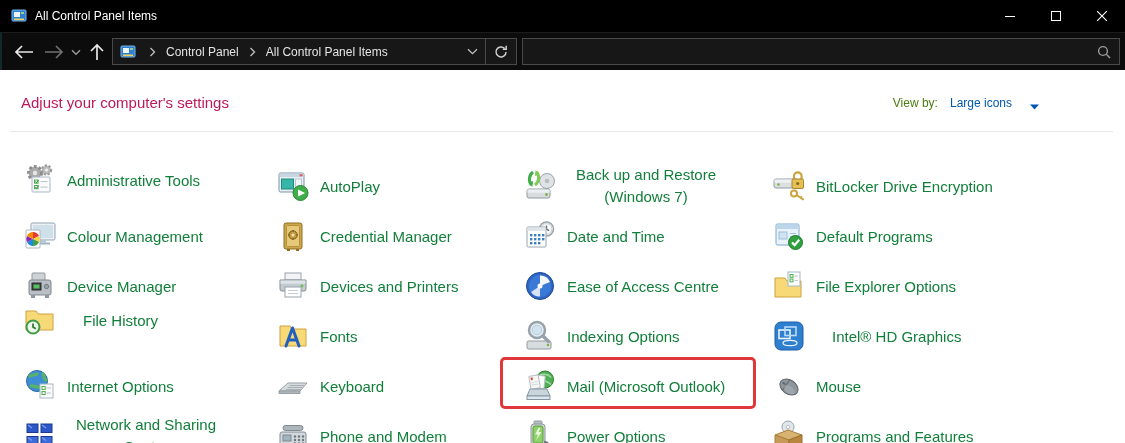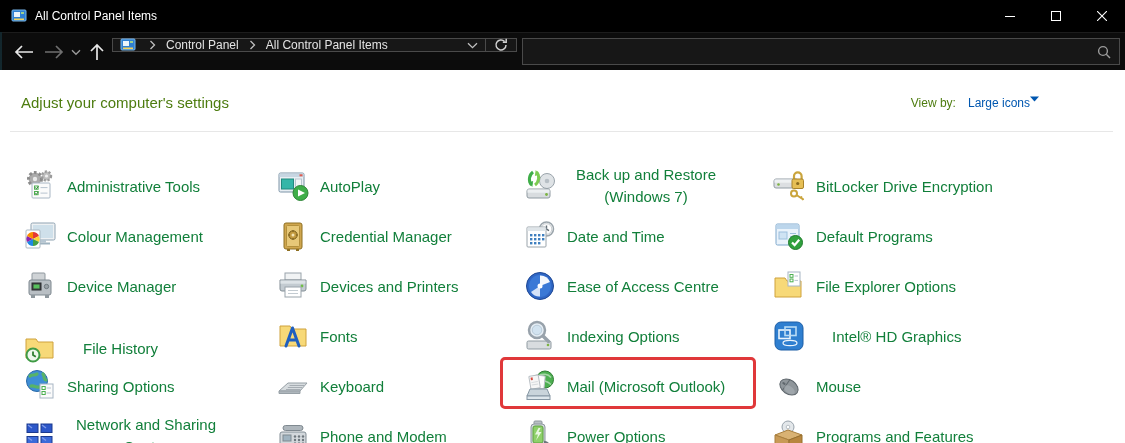--- a/index.html
+++ b/index.html
@@ -9,43 +9,43 @@
   }
   
   .titlebar{position:absolute;top:0;left:0;right:0;height:32px;background:#000;display:flex;align-items:center;}
   .app-icon{margin-left:11px;width:16px;height:16px;flex:none;display:block;}
   .title-text{color:#fff;font-size:12px;margin-left:8px;white-space:nowrap;}
   .win-controls{margin-left:auto;display:flex;height:32px;}
   .win-btn{width:46px;height:32px;display:flex;align-items:center;justify-content:center;cursor:default;}
   
   .navbar{position:absolute;top:32px;left:0;right:0;height:38px;background:#0c0c0c;border-top:1px solid #1c1c1c;box-sizing:border-box;}
   .nav-btn{position:absolute;top:7px;height:24px;display:flex;align-items:center;justify-content:center;}
-  .addr-bar{position:absolute;left:112px;top:5px;width:405px;height:14px;background:#171717;border:1px solid #4a4a4a;
+  .addr-bar{position:absolute;left:112px;top:5px;width:405px;height:27px;background:#171717;border:1px solid #4a4a4a;
     box-sizing:border-box;display:flex;align-items:center;color:#e4e4e4;font-size:12px;}
   .crumb-icon{width:16px;height:16px;margin:0 6px 0 7px;flex:none;}
   .crumb-sep{display:flex;align-items:center;padding:0 7px;height:100%;}
   .crumb-seg{padding:0 3px;white-space:nowrap;cursor:default;}
   .addr-spacer{flex:1;}
   .addr-drop{display:flex;align-items:center;justify-content:center;width:26px;height:100%;}
   .addr-divider{width:1px;height:100%;background:#4a4a4a;}
   .addr-refresh{display:flex;align-items:center;justify-content:center;width:30px;height:100%;}
   .search-bar{position:absolute;left:522px;top:5px;width:598px;height:27px;background:#171717;border:1px solid #4a4a4a;
     box-sizing:border-box;display:flex;align-items:center;}
   .search-input{flex:1;background:transparent;border:none;outline:none;color:#e4e4e4;font-size:12px;padding:0 8px;
     font-family:"Liberation Sans",sans-serif;height:100%;}
   .search-icon{width:30px;display:flex;align-items:center;justify-content:center;flex:none;}
   
   .edge-left{position:absolute;left:0;top:32px;bottom:0;width:2px;background:linear-gradient(#13262c,#14323a 60%,#1c5a50);}
   .edge-right{position:absolute;right:0;top:70px;bottom:0;width:2px;background:#d7dadb;}
   
   .content{position:absolute;top:70px;left:0;right:0;bottom:0;background:#fff;}
-  .page-title{position:absolute;left:21px;top:24px;font-size:15px;color:#4d7c0f;white-space:nowrap;}
+  .page-title{position:absolute;left:21px;top:24px;font-size:15px;color:#be185d;white-space:nowrap;}
   .viewby{position:absolute;right:86px;top:26px;display:flex;align-items:center;gap:12px;font-size:12px;}
   .viewby-label{color:#4d7c0f;}
-  .viewby-value{color:#0057b0;display:flex;align-items:flex-start;gap:0;cursor:default;white-space:nowrap;}
+  .viewby-value{color:#0057b0;display:flex;align-items:flex-end;gap:18px;cursor:default;white-space:nowrap;}
   .divider{position:absolute;left:10px;right:12px;top:61px;height:1px;background:#e7e7e7;}
   
   .item{position:absolute;height:44px;display:flex;align-items:center;gap:8px;cursor:pointer;}
   .item .ic{width:38px;height:38px;flex:none;display:flex;align-items:center;justify-content:center;}
   .item .label{color:#117f3a;font-size:15px;white-space:nowrap;}
   .item.wrap .label{white-space:normal;max-width:158px;line-height:22px;text-align:center;}
   .hl-box{position:absolute;left:500px;top:287px;width:256px;height:52px;border:3px solid #e0383a;border-radius:5px;
     box-sizing:border-box;pointer-events:none;z-index:5;}
   svg{display:block;}
 </style>
@@ -157,21 +157,21 @@
       <span class="viewby-label">View by:</span>
       <span class="viewby-value">
         <span>Large icons</span>
         <svg width="9" height="6" viewBox="0 0 9 6">
           <path d="M0 0.5l4.5 5 4.5-5z" fill="#0057b0"></path>
         </svg>
       </span>
     </div>
     <div class="divider"></div>
 
-    <div class="item" style="left:21px;top:94px;text-align:right;">
+    <div class="item" style="left:21px;top:88px;text-align:right;">
       <span class="ic">
         <svg width="36" height="36" viewBox="0 0 36 36">
           <circle cx="13" cy="11" r="6.5" fill="#ababab"></circle>
             <circle cx="13" cy="11" r="6.5" fill="none" stroke="#8b8b8b" stroke-width="3" stroke-dasharray="2.6 2.2"></circle>
             <circle cx="13" cy="11" r="2.2" fill="#e9e9e9"></circle>
           <circle cx="24.5" cy="8" r="4.5" fill="#bdbdbd"></circle>
             <circle cx="24.5" cy="8" r="4.5" fill="none" stroke="#9b9b9b" stroke-width="2.4" stroke-dasharray="2 1.8"></circle>
             <circle cx="24.5" cy="8" r="1.6" fill="#efefef"></circle>
           <rect x="10" y="15" width="18" height="15" rx="1" fill="#fbfbfb" stroke="#a8b6c4"></rect>
           <rect x="12.5" y="18" width="3.6" height="3.2" fill="#fff" stroke="#4caf50"></rect>
@@ -363,21 +363,21 @@
           <rect x="17" y="4" width="12" height="14" fill="#fff" stroke="#a8b6c4"></rect>
           <rect x="19" y="6.5" width="3" height="2.8" fill="#fff" stroke="#4caf50"></rect>
             <line x1="23.5" y1="8" x2="27" y2="8" stroke="#b7c3cf"></line>
           <rect x="19" y="11" width="3" height="2.8" fill="#fff" stroke="#4caf50"></rect>
             <line x1="23.5" y1="12.4" x2="27" y2="12.4" stroke="#b7c3cf"></line>
         </svg>
       </span>
       <span class="label">File Explorer Options</span>
     </div>
 
-    <div class="item" style="left:21px;top:256px;gap:24px;">
+    <div class="item" style="left:21px;top:228px;gap:24px;">
       <span class="ic">
         <svg width="36" height="36" viewBox="0 0 36 36">
           <path d="M4 9h10l2 3h15v16H4z" fill="#f7d978" stroke="#cfa23d"></path>
           <circle cx="11" cy="25" r="6.5" fill="#eef7ee" stroke="#3f9b45" stroke-width="2"></circle>
           <path d="M11 21.5V25l2.8 1.8" stroke="#2e7d32" stroke-width="1.8" fill="none"></path>
         </svg>
       </span>
       <span class="label">File History</span>
     </div>
 
@@ -421,21 +421,21 @@
         <svg width="36" height="36" viewBox="0 0 36 36">
           <circle cx="15" cy="13" r="10.5" fill="#3e8ed6" stroke="#2a6aa8"></circle>
           <path d="M8 8c2-2 5 0 7-2M21 6c2 2 0 5 3 6M9 18c3-1 5 2 8 1" stroke="#58b368" stroke-width="3.2" fill="none" stroke-linecap="round"></path>
           <rect x="18" y="16" width="13" height="14" fill="#fbfbfb" stroke="#a8b6c4"></rect>
           <rect x="20" y="18.5" width="3.2" height="3" fill="#fff" stroke="#4caf50"></rect>
             <line x1="24.5" y1="20" x2="29" y2="20" stroke="#b7c3cf"></line>
           <rect x="20" y="23.5" width="3.2" height="3" fill="#fff" stroke="#4caf50"></rect>
             <line x1="24.5" y1="25" x2="29" y2="25" stroke="#b7c3cf"></line>
         </svg>
       </span>
-      <span class="label">Sharing Options</span>
+      <span class="label">Internet Options</span>
     </div>
 
     <div class="item" style="left:274px;top:294px;">
       <span class="ic">
         <svg width="36" height="36" viewBox="0 0 36 36">
           <path d="M4 23l9-8h19l-7 8z" fill="#d7dcdf" stroke="#97a0a6"></path>
           <path d="M4 23h21v2.5H4z" fill="#aeb6bc" stroke="#97a0a6"></path>
           <g stroke="#a6adb3" stroke-width="1.1" fill="none">
             <path d="M14.5 17.5h14.5M12.8 19.5h14.5M11 21.5h14.5"></path>
           </g>

